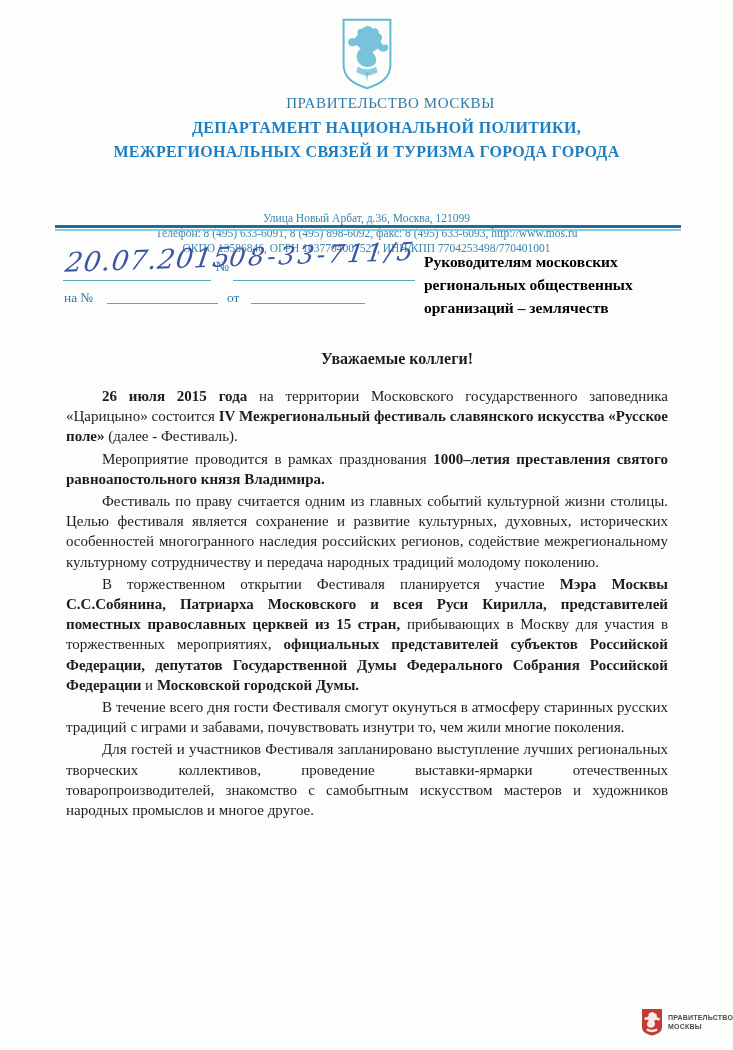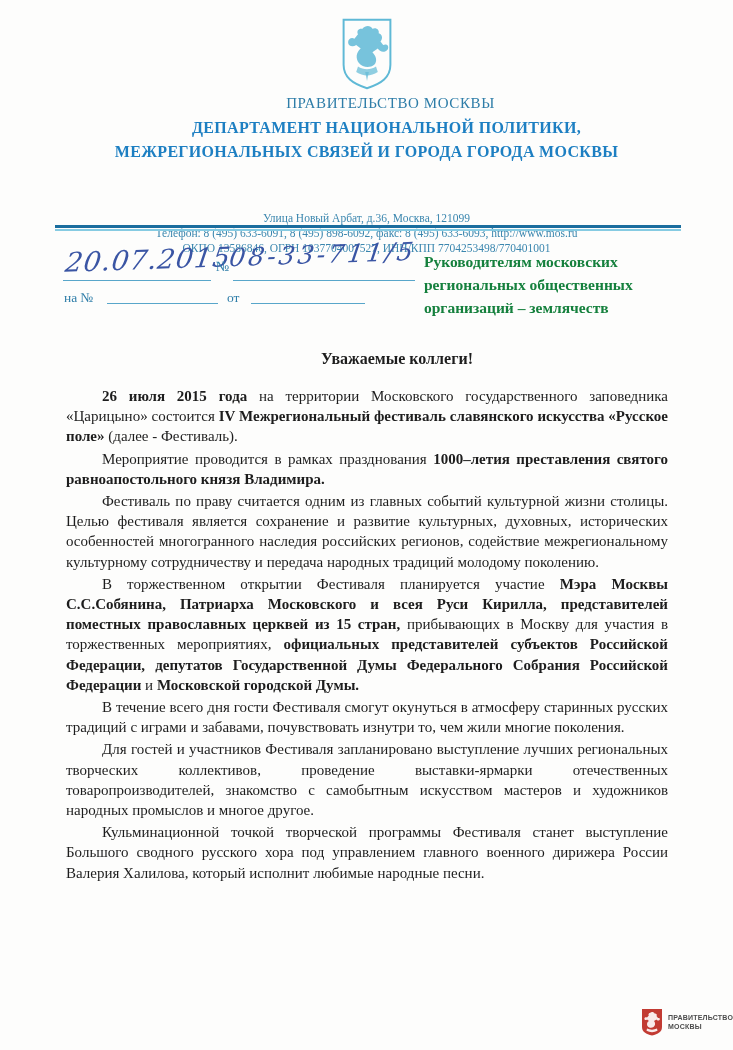--- a/index.html
+++ b/index.html
@@ -43,21 +43,21 @@
   .ref-label.na-no{left:64px;top:290px;font-size:13.5px;}
   .ref-label.ot{left:227px;top:290px;font-size:13.5px;}
   .u-line{position:absolute;height:0;border-bottom:1.5px solid #58a6ca;}
   .u-line.u1{left:63px;top:280px;width:148px;}
   .u-line.u2{left:233px;top:280px;width:182px;}
   .u-line.u3{left:107px;top:303px;width:111px;}
   .u-line.u4{left:251px;top:303px;width:114px;}
   
   .recipient{
     position:absolute;left:424px;top:250px;width:262px;
-    font-weight:bold;font-size:15.5px;line-height:23px;color:#15803d;
+    font-weight:bold;font-size:15.5px;line-height:23px;color:#000000;
     white-space:pre-line;
   }
   
   .body-col{position:absolute;left:64px;top:350px;width:606px;color:#1d1d1d;}
   .salutation{
     text-align:center;font-weight:bold;font-size:16px;
     position:relative;left:30px;margin:0 0 18px 0;
   }
   .body-col p{
     margin:2px;text-align:justify;text-indent:36px;
@@ -84,21 +84,21 @@
       <g fill="#5fb9d6">
         <path d="M25 12 C28 8 34 8 36 12 C40 10 44 13 43 17 C47 18 48 23 45 26 L48 30 C52 28 55 31 53 35 C50 39 44 38 42 34 L36 38 C40 42 42 48 38 52 C33 56 25 55 21 50 C17 45 18 38 23 34 L18 30 C14 33 9 31 9 27 C9 23 13 21 16 23 L20 18 C18 14 21 11 25 12 Z" opacity=".85"></path>
         <path d="M20 54 C26 58 34 58 40 54 L42 60 C34 65 26 65 18 60 Z" opacity=".7"></path>
         <path d="M28 60 L30 70 L32 60 Z" opacity=".7"></path>
       </g>
     </svg>
   </div>
 
   <div class="gov-title">ПРАВИТЕЛЬСТВО МОСКВЫ</div>
   <div class="dept-line l1">ДЕПАРТАМЕНТ НАЦИОНАЛЬНОЙ ПОЛИТИКИ,</div>
-  <div class="dept-line l2">МЕЖРЕГИОНАЛЬНЫХ СВЯЗЕЙ И ГОРОДА ГОРОДА МОСКВЫ</div>
+  <div class="dept-line l2">МЕЖРЕГИОНАЛЬНЫХ СВЯЗЕЙ И ТУРИЗМА ГОРОДА ГОРОДА</div>
   <div class="small-line addr">Улица Новый Арбат, д.36,  Москва, 121099</div>
   <div class="small-line phone">Телефон: 8 (495) 633-6091, 8 (495) 898-6092, факс: 8 (495) 633-6093, http://www.mos.ru</div>
   <div class="small-line codes">ОКПО 13586846, ОГРН 1037704007527, ИНН/КПП 7704253498/770401001</div>
 
   <div class="divider">
     <div class="dark"></div>
       <div class="light"></div>
   </div>
 
   <span class="hand date">20.07.2015</span>
@@ -117,21 +117,20 @@
 организаций – землячеств</div>
 
   <div class="body-col">
     <div class="salutation">Уважаемые коллеги!</div>
     <p><span class="b">26 июля 2015 года</span><span> на территории Московского государственного заповедника «Царицыно» состоится </span><span class="b">IV Межрегиональный фестиваль славянского искусства «Русское поле»</span><span> (далее - Фестиваль).</span></p>
     <p><span>Мероприятие проводится в рамках празднования </span><span class="b">1000–летия преставления святого равноапостольного князя Владимира.</span></p>
     <p><span>Фестиваль по праву считается одним из главных событий культурной жизни столицы. Целью фестиваля является сохранение и развитие культурных, духовных, исторических особенностей многогранного наследия российских регионов, содействие межрегиональному культурному сотрудничеству и передача народных традиций молодому поколению.</span></p>
     <p><span>В торжественном открытии Фестиваля планируется участие </span><span class="b">Мэра Москвы С.С.Собянина, Патриарха Московского и всея Руси Кирилла, представителей поместных православных церквей из 15 стран,</span><span> прибывающих в Москву для участия в торжественных мероприятиях, </span><span class="b">официальных представителей субъектов Российской Федерации, депутатов Государственной Думы Федерального Собрания Российской Федерации</span><span> и </span><span class="b">Московской городской Думы.</span></p>
     <p><span>В течение всего дня гости Фестиваля смогут окунуться в атмосферу старинных русских традиций с играми и забавами, почувствовать изнутри то, чем жили многие поколения.</span></p>
     <p><span>Для гостей и участников Фестиваля запланировано выступление лучших региональных творческих коллективов, проведение выставки-ярмарки отечественных товаропроизводителей, знакомство с самобытным искусством мастеров и художников народных промыслов и многое другое.</span></p>
-    <p><span>Кульминационной точкой творческой программы Фестиваля станет выступление Большого сводного русского хора под управлением главного военного дирижера России Валерия Халилова, который исполнит любимые народные песни.</span></p>
   </div>
 
   <div class="footer-logo">
     <svg class="shield" viewBox="0 0 22 28">
       <path d="M1 1 H21 V19 C21 24 17 26 11 27.5 C5 26 1 24 1 19 Z" fill="#c23b33"></path>
       <g fill="#ffffff" opacity=".9">
         <path d="M9 5 C10 3.5 13 3.5 13.5 5.5 C15 5 16.5 6.5 15.5 8 L17 10 C18.5 9.5 19.5 11 18.5 12 C17.5 13 16 12.5 15.5 11.5 L13 13 C14.5 14.5 14.5 17.5 12.5 19 C10.5 20.5 7.5 19.8 6.5 18 C5.5 16 6.2 14 8 13 L6 11.5 C5 12.5 3.2 12 3.4 10.5 C3.6 9.2 5 9 6 9.6 L7.8 7.5 C7 6.3 7.8 5 9 5 Z"></path>
         <path d="M6 20.5 C9 22 13 22 16 20.5 L16.5 22.8 C13 24.6 9 24.6 5.5 22.8 Z"></path>
       </g>
     </svg>

